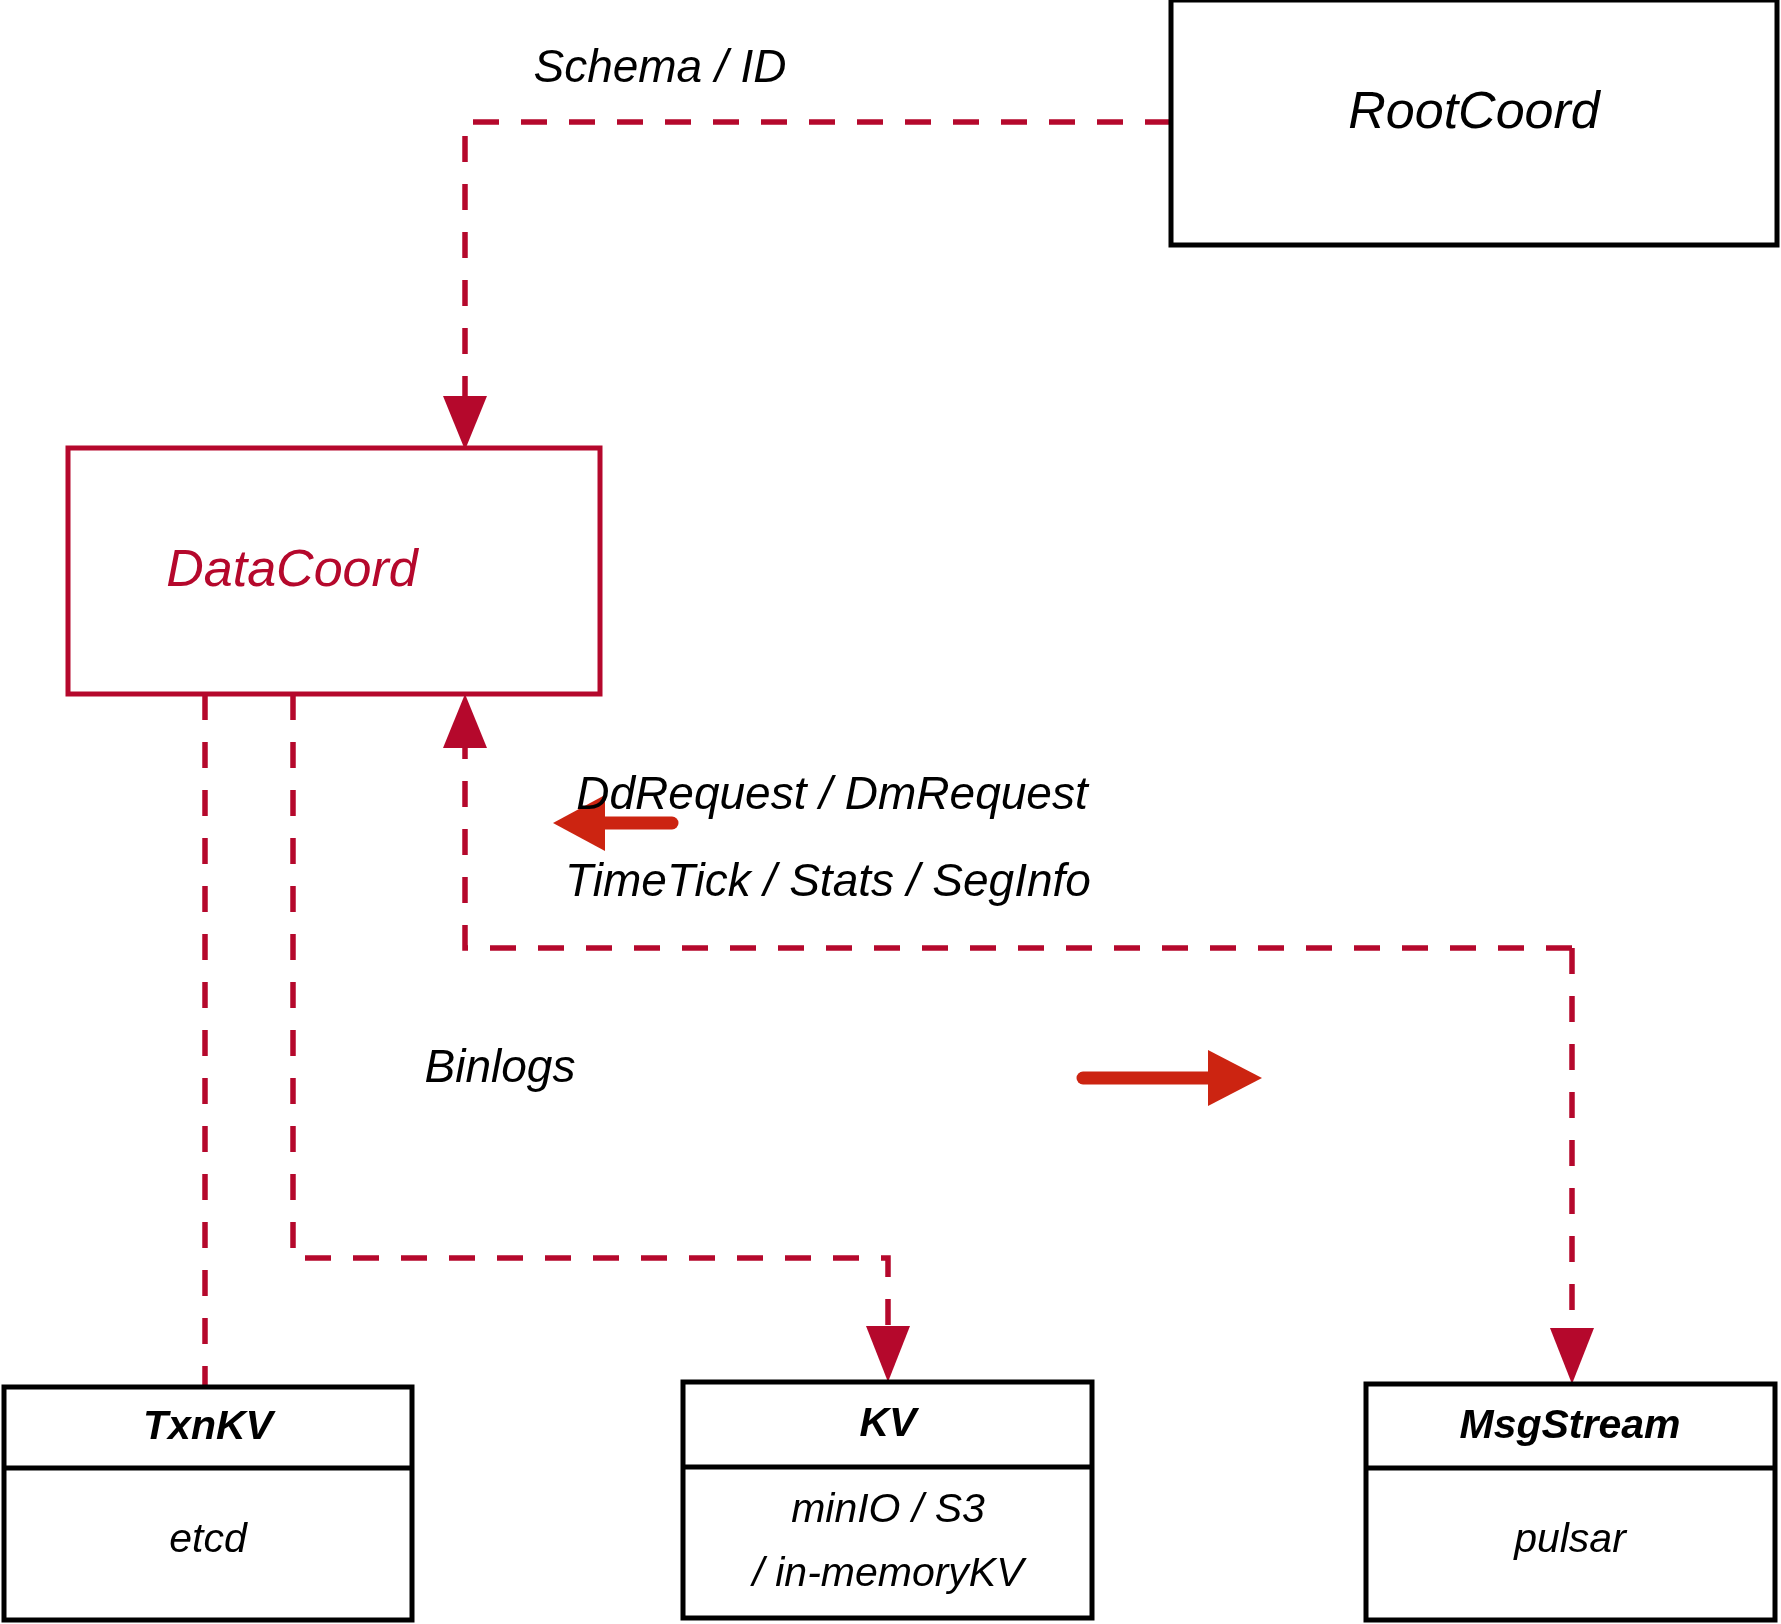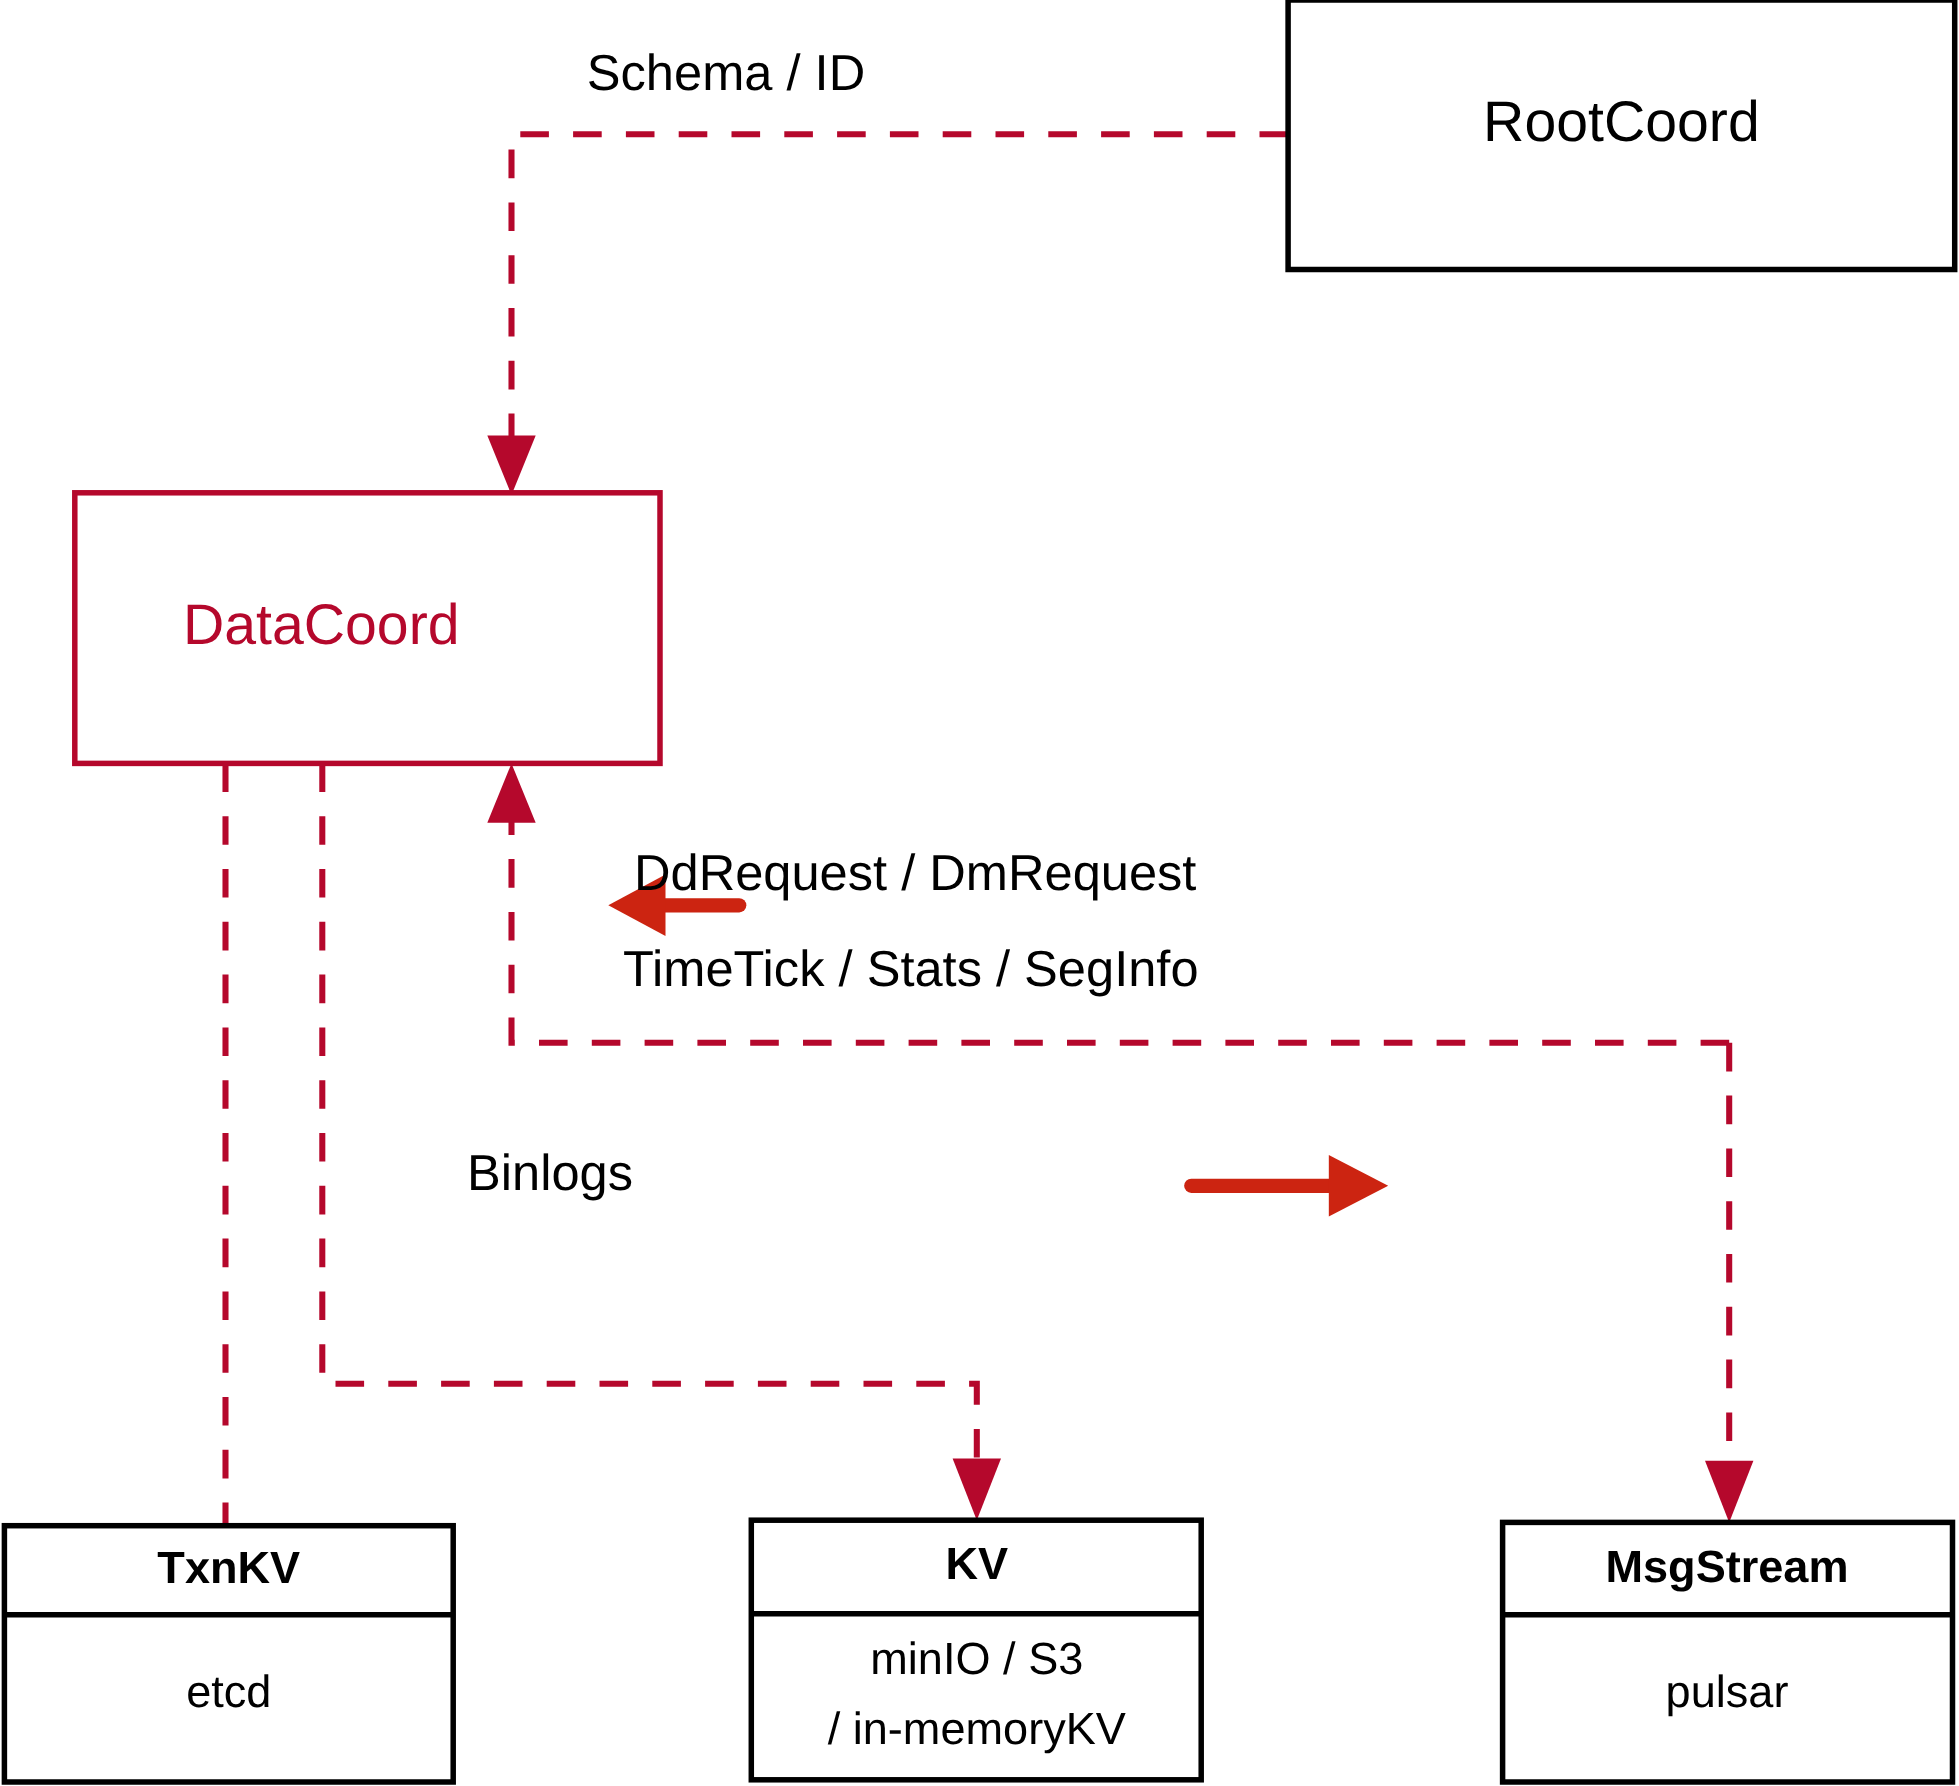--- a/index.html
+++ b/index.html
@@ -10,20 +10,21 @@
   body {
     width: 1781px;
     height: 1624px;
     font-family: "Liberation Sans", sans-serif;
     overflow: hidden;
   }
   #diagram-root {
     position: relative;
     width: 1481px;
     height: 1624px;
+    font-style: italic;
   }
   svg#diagram {
     display: block;
     width: 1781px;
     height: 1624px;
   }
   .box-solid {
     fill: #ffffff;
     stroke: #000000;
     stroke-width: 5;

